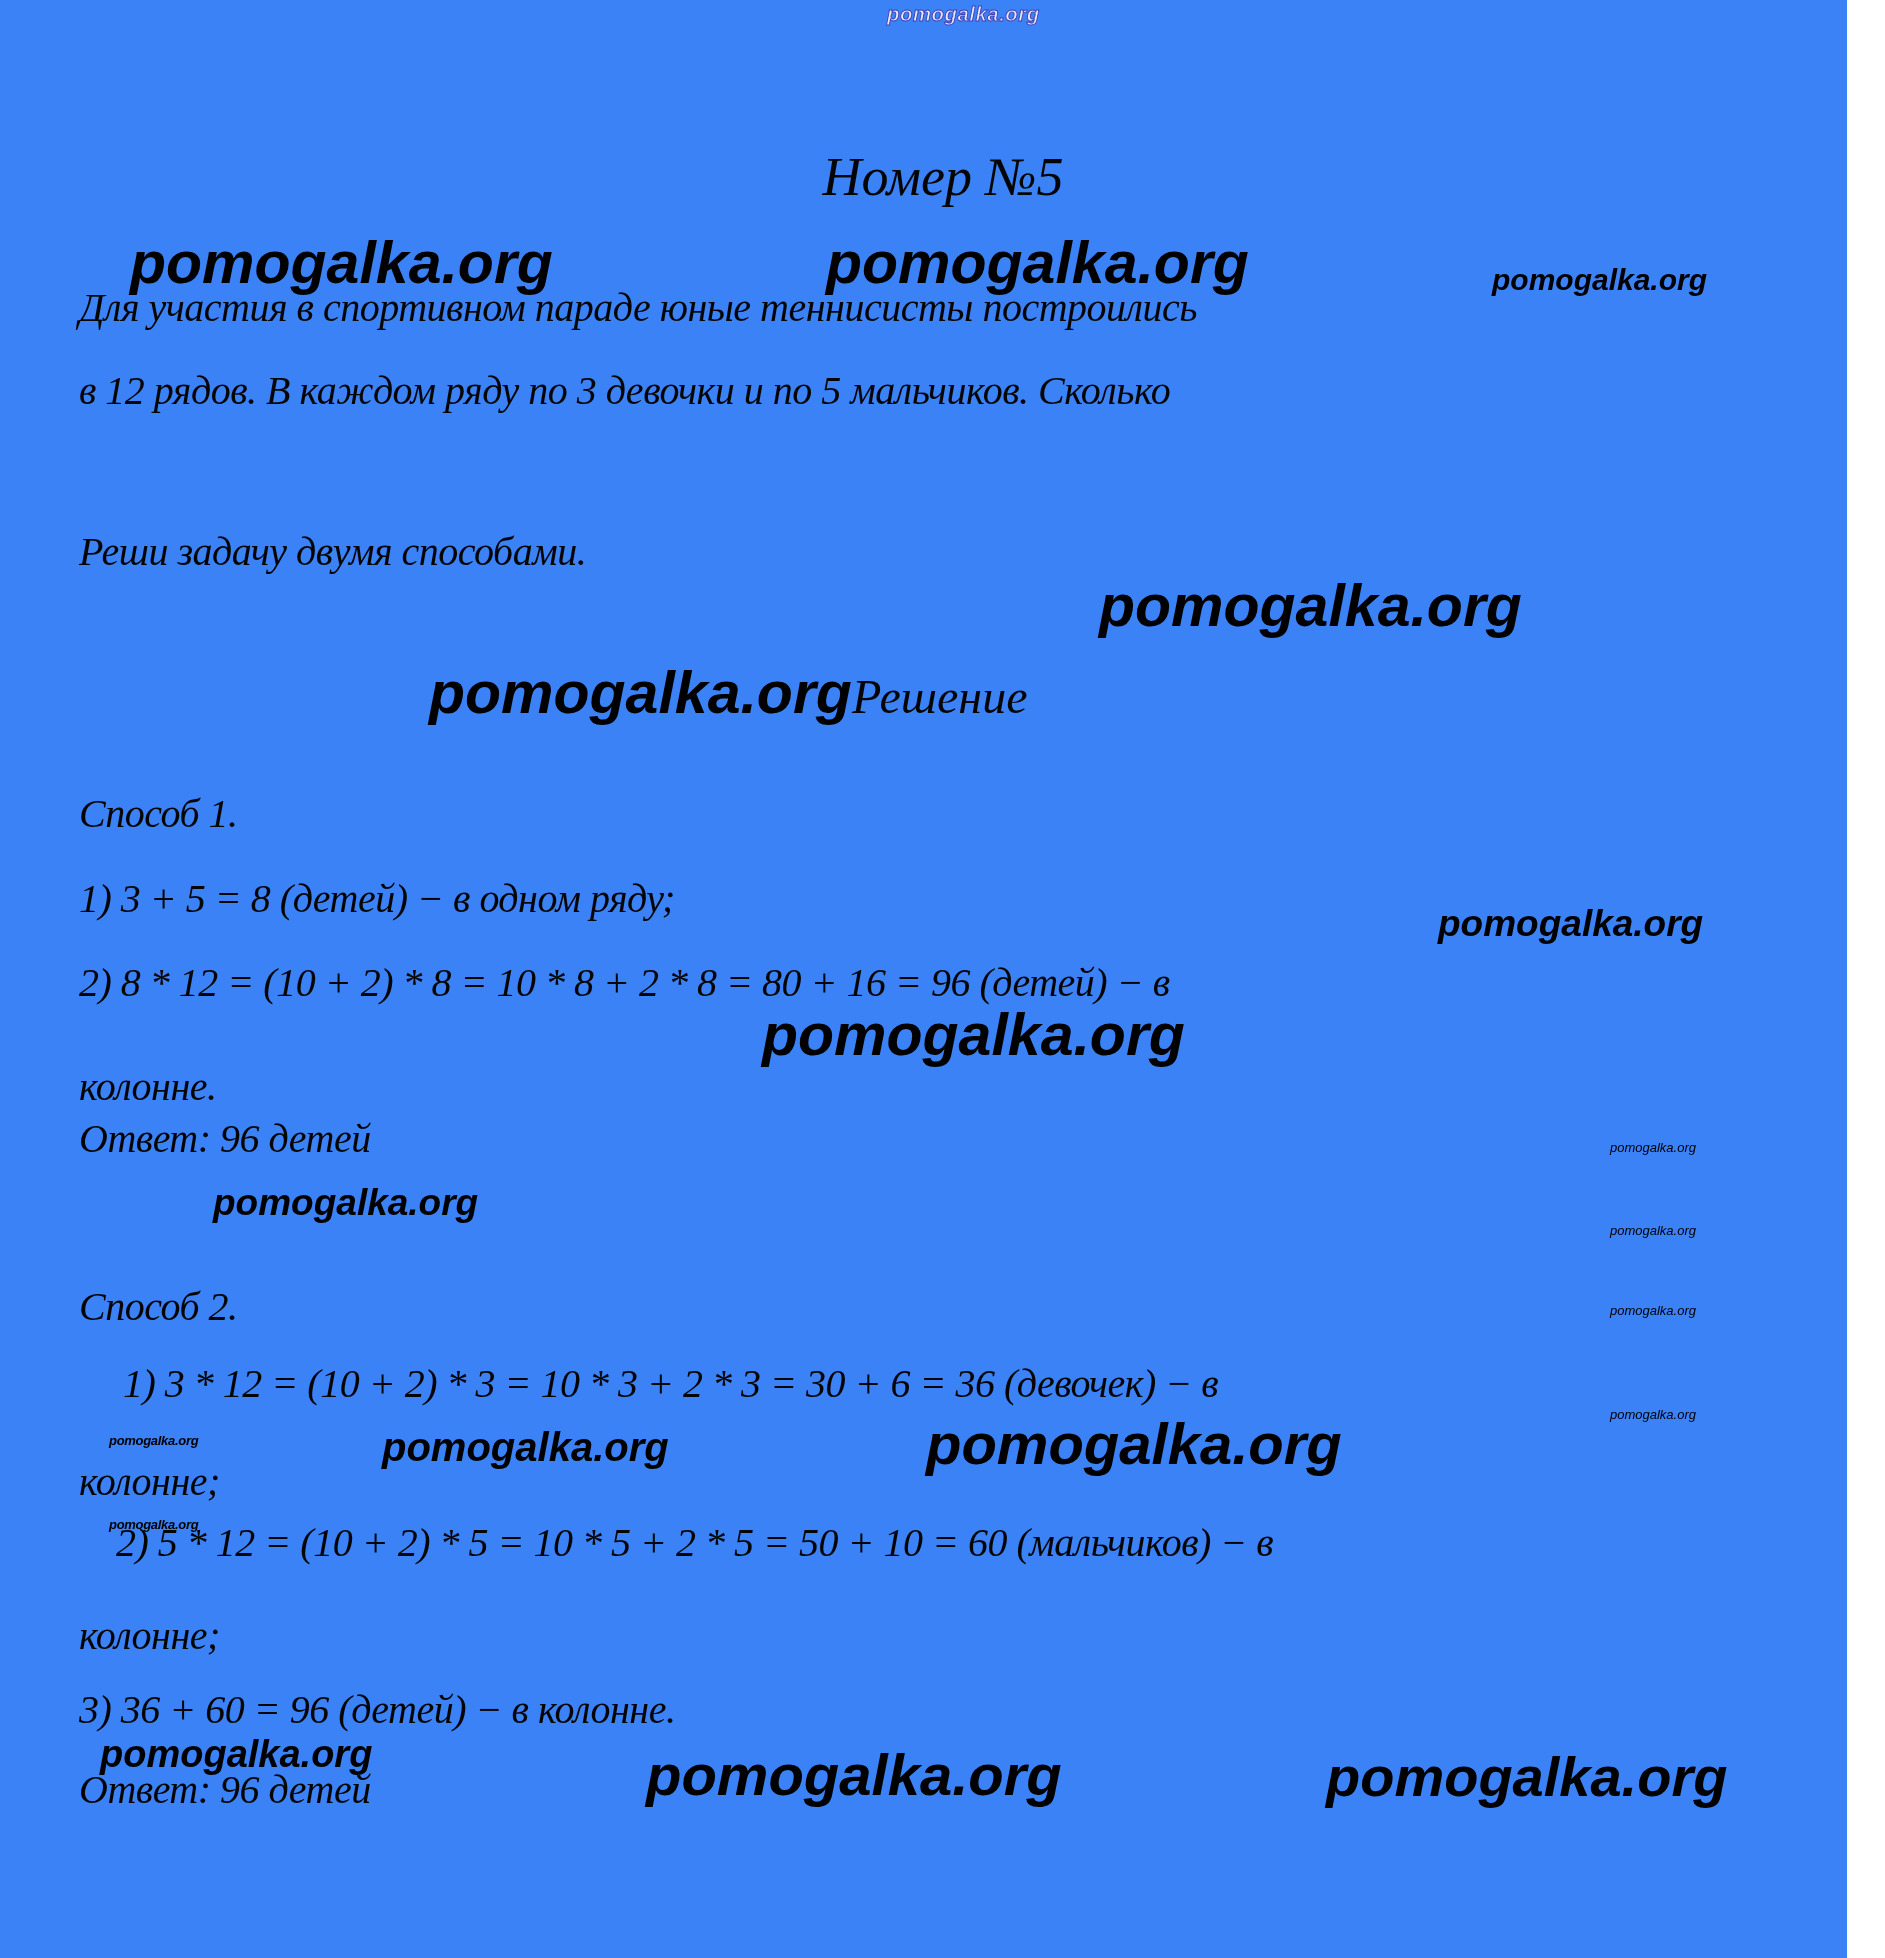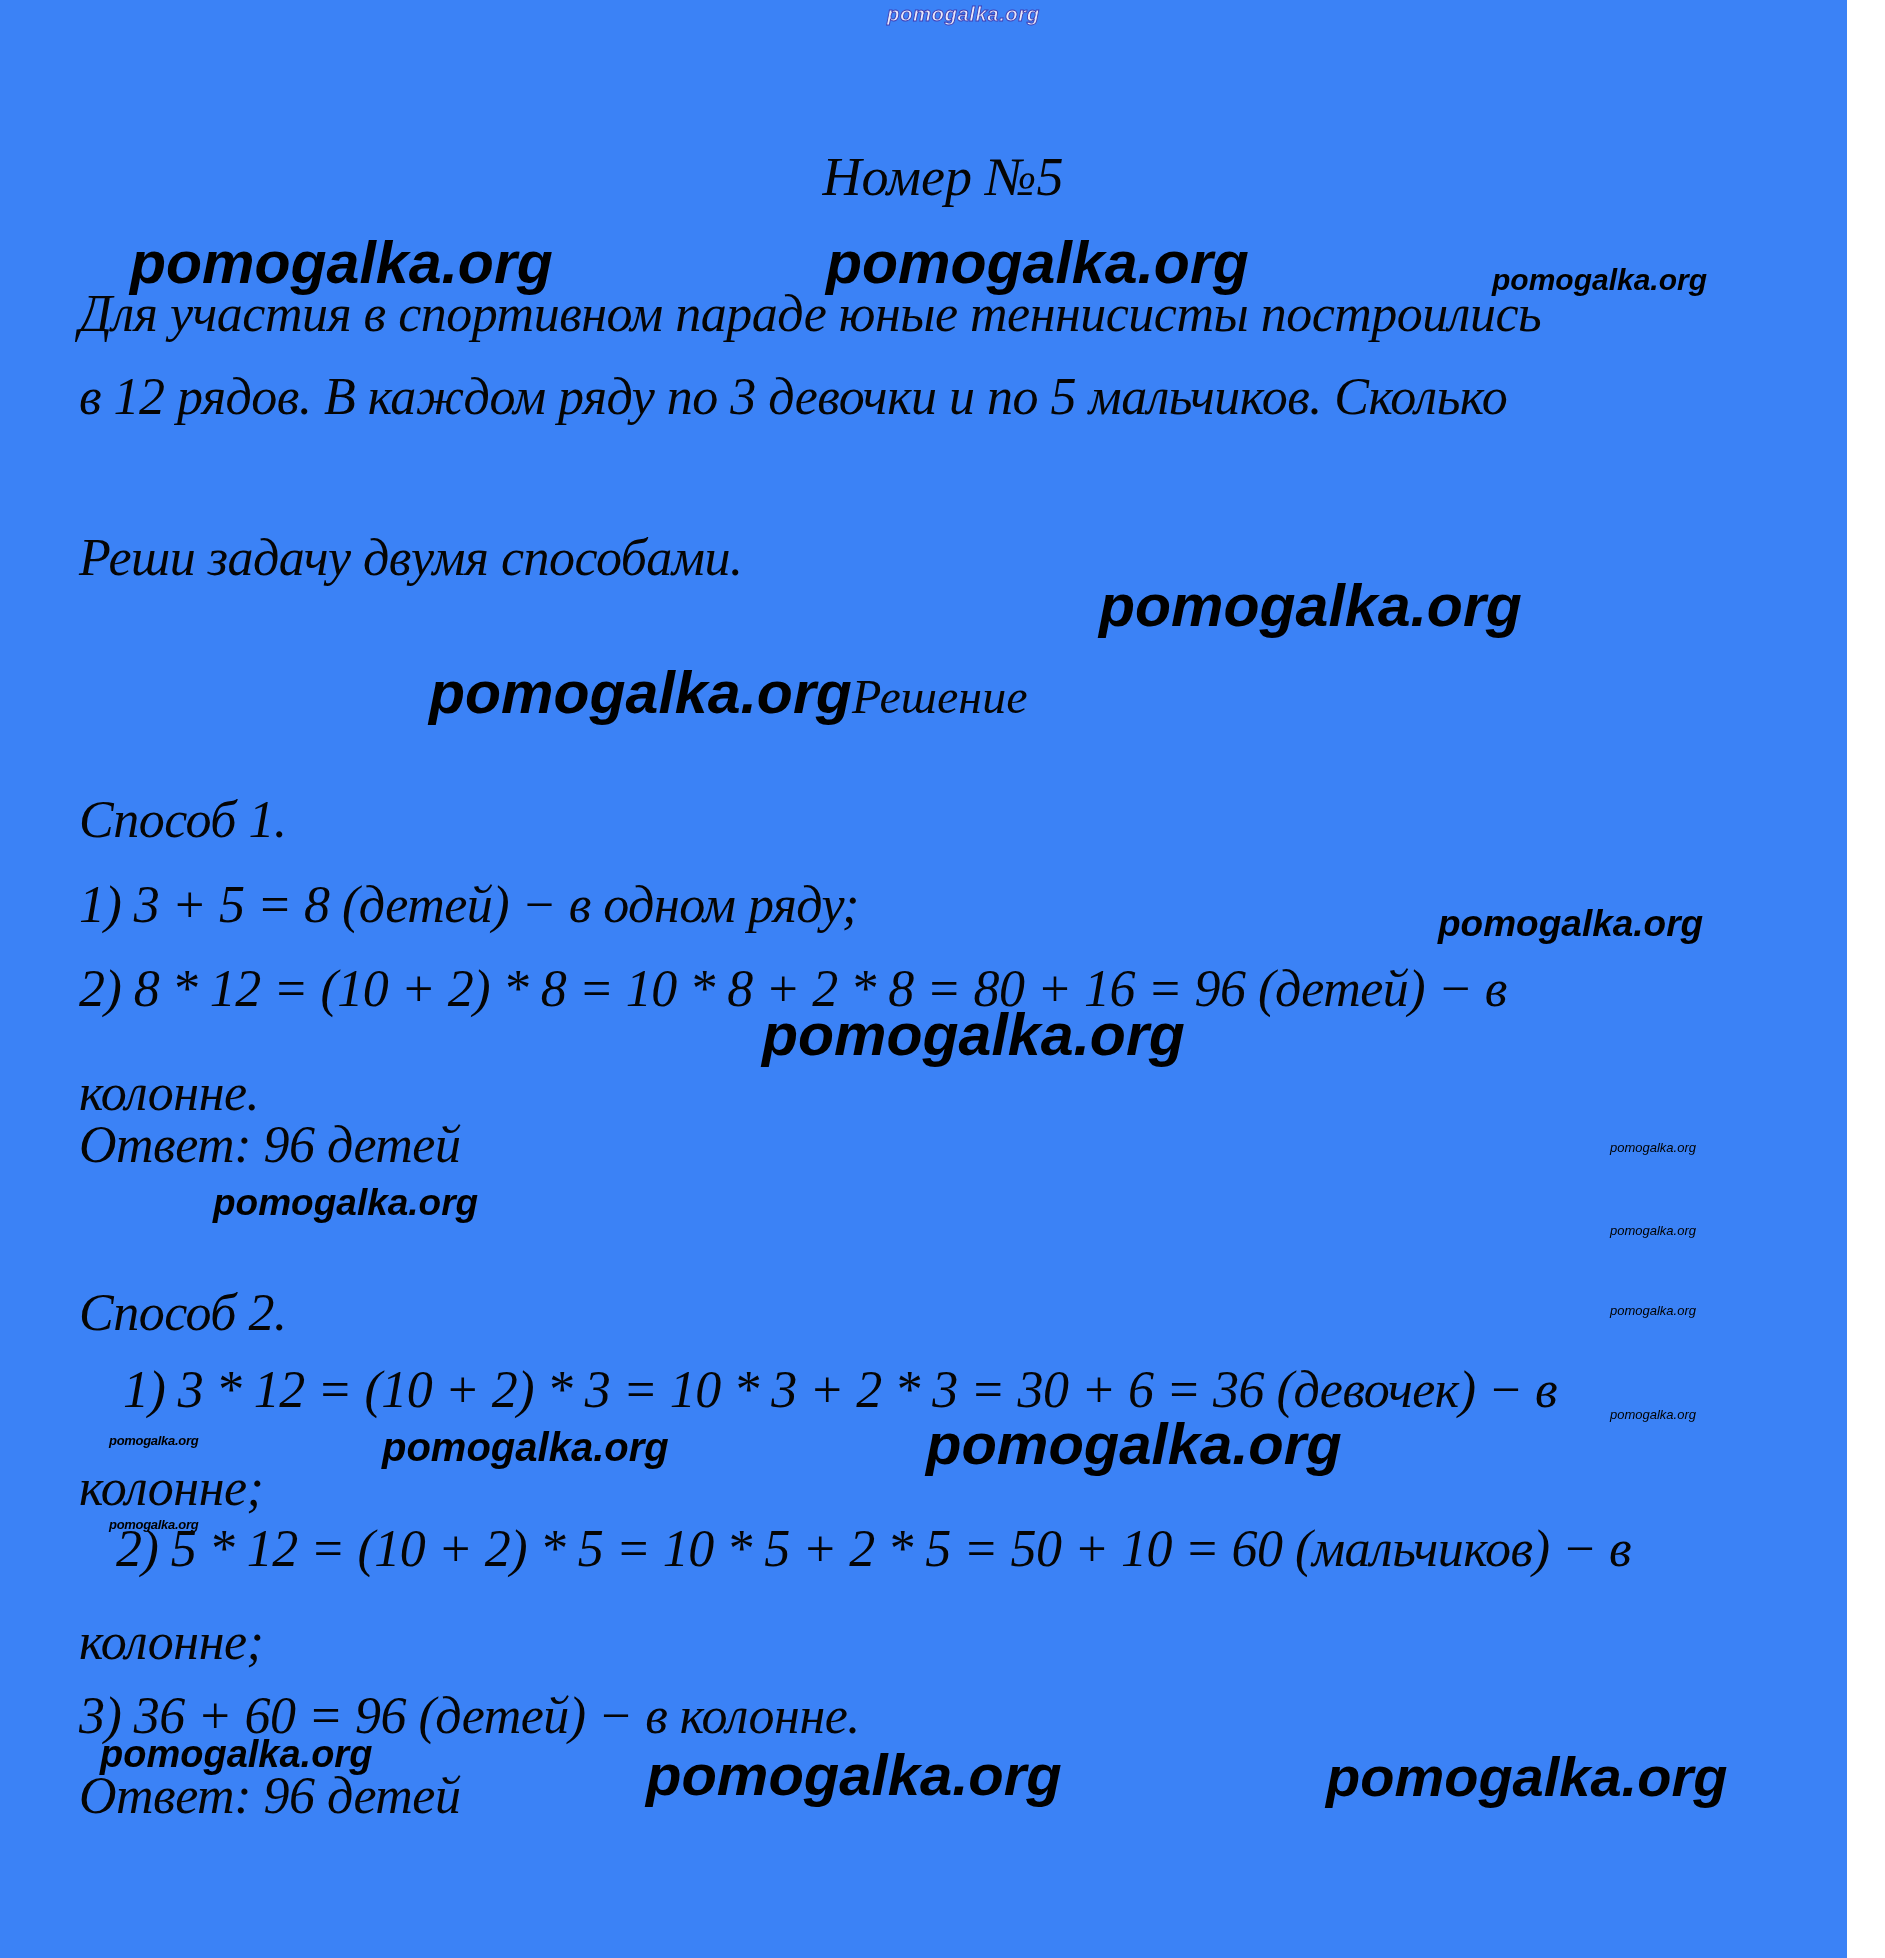--- a/index.html
+++ b/index.html
@@ -10,21 +10,21 @@
     height: 1958px;
     background: #3b82f6;
     overflow: hidden;
     font-family: "Liberation Serif", serif;
     font-style: italic;
   }
   
   .txt {
     position: absolute;
     font-family: "Liberation Serif", serif;
-    font-size: 52px;
+    font-size: 40px;
     line-height: 1;
     color: #050505;
     white-space: nowrap;
     letter-spacing: -0.5px;
   }
   .title {
     position: absolute;
     left: 0;
     width: 1886px;
     text-align: center;

